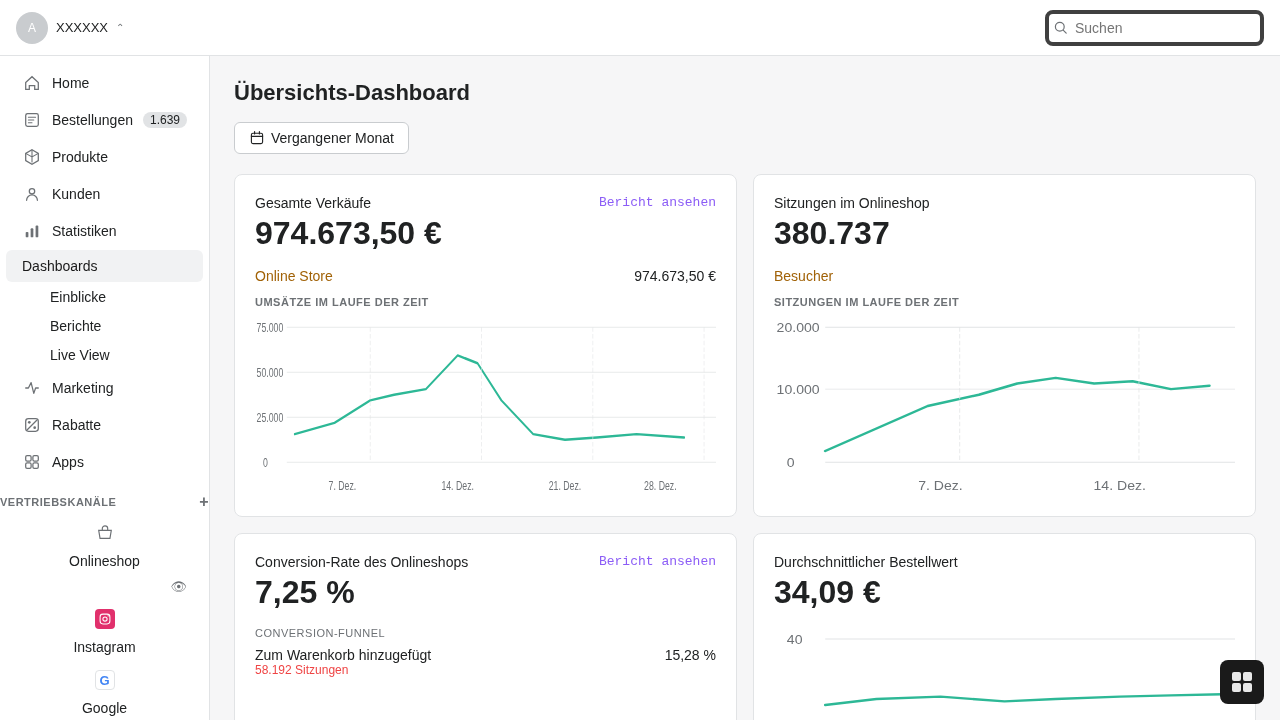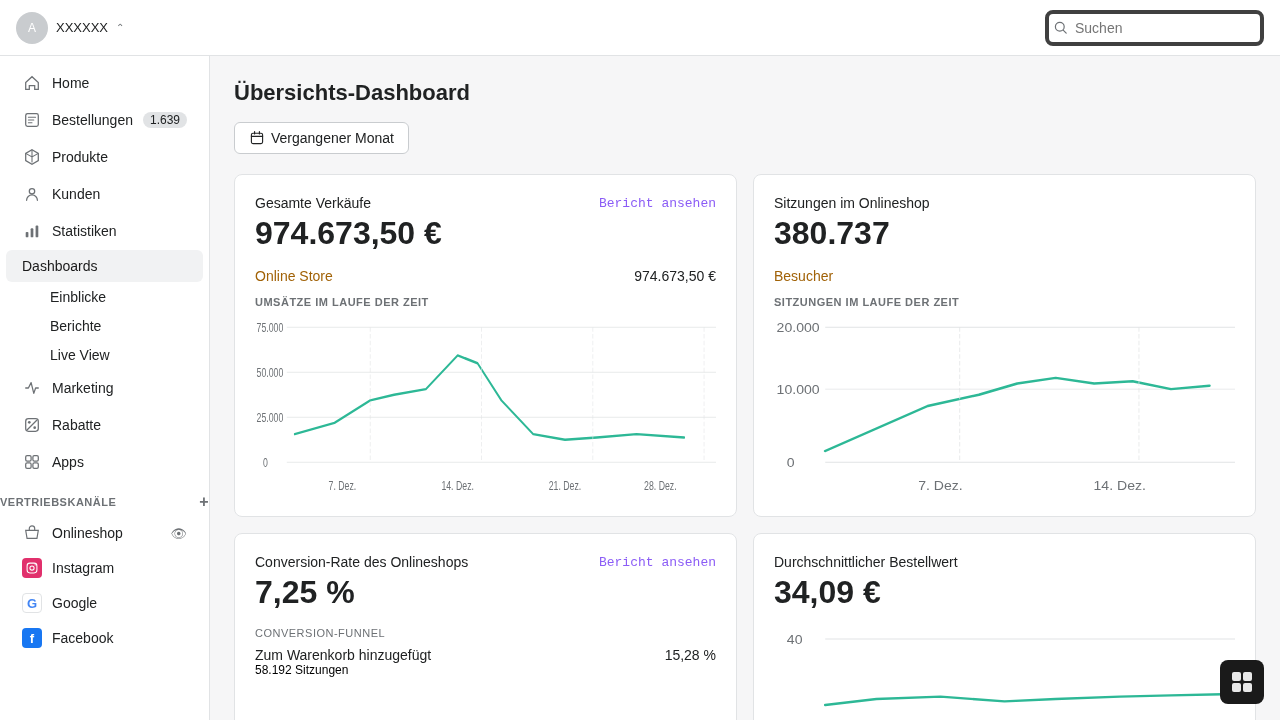--- a/index.html
+++ b/index.html
@@ -82,20 +82,21 @@
     .channel-item {
       display: flex;
       align-items: center;
       gap: 10px;
       padding: 7px 16px;
       cursor: pointer;
       color: #202223;
       font-size: 14px;
       margin: 1px 6px;
       border-radius: 6px;
+      flex-direction: column;
     }
     .channel-item .ch-icon { width: 20px; height: 20px; border-radius: 4px; display: flex; align-items: center; justify-content: center; font-size: 11px; flex-shrink: 0; }
     .channel-item .eye-icon { margin-left: auto; color: #6d7175; font-size: 13px; }
 
     
     .main { flex: 1; overflow-y: auto; padding: 24px 24px; }
     .main::-webkit-scrollbar { width: 6px; }
     .main::-webkit-scrollbar-thumb { background: #c9cccf; border-radius: 3px; }
 
     .page-title { font-size: 22px; font-weight: 600; color: #202223; margin-bottom: 16px; }
@@ -116,36 +117,36 @@
 
     .cards-row { display: grid; grid-template-columns: 1fr 1fr; gap: 16px; margin-bottom: 16px; }
 
     .card {
       background: #fff;
       border-radius: 8px;
       border: 1px solid #e1e3e5;
       padding: 20px;
       min-height: 300px;
     }
-    .card-header { display: flex; justify-content: space-between; align-items: flex-end; margin-bottom: 4px; }
+    .card-header { display: flex; justify-content: space-between; align-items: flex-start; margin-bottom: 4px; }
     .card-title { font-size: 14px; font-weight: 500; color: #202223; }
     .card-link { font-size: 13px; color: #8b5cf6; cursor: pointer; text-decoration: none; font-family: Liberation Mono, monospace; }
     .card-value { font-size: 32px; font-weight: 600; color: #202223; margin-bottom: 16px; }
     .card-row { display: flex; justify-content: space-between; align-items: center; margin-bottom: 12px; }
     .card-label { font-size: 14px; color: #a16207; }
     .card-sub { font-size: 14px; color: #202223; }
     .chart-label { font-size: 11px; font-weight: 700; color: #6d7175; text-transform: uppercase; letter-spacing: 0.5px; margin-bottom: 8px; margin-top: 8px; }
 
     .chart-container { position: relative; width: 100%; height: 180px; }
     svg.chart { width: 100%; height: 100%; }
 
     .conversion-sub { font-size: 11px; color: #6d7175; text-transform: uppercase; letter-spacing: 0.5px; margin-top: 16px; margin-bottom: 8px; }
     .conversion-row { display: flex; justify-content: space-between; }
     .conversion-label { font-size: 14px; color: #202223; }
-    .conversion-sub-label { font-size: 12px; color: #000000; }
+    .conversion-sub-label { font-size: 12px; color: #ef4444; }
     .conversion-value { font-size: 14px; color: #202223; }
 
     
     .overlay-icon {
       position: fixed;
       bottom: 16px;
       right: 16px;
       width: 44px;
       height: 44px;
       background: #1a1a1a;

